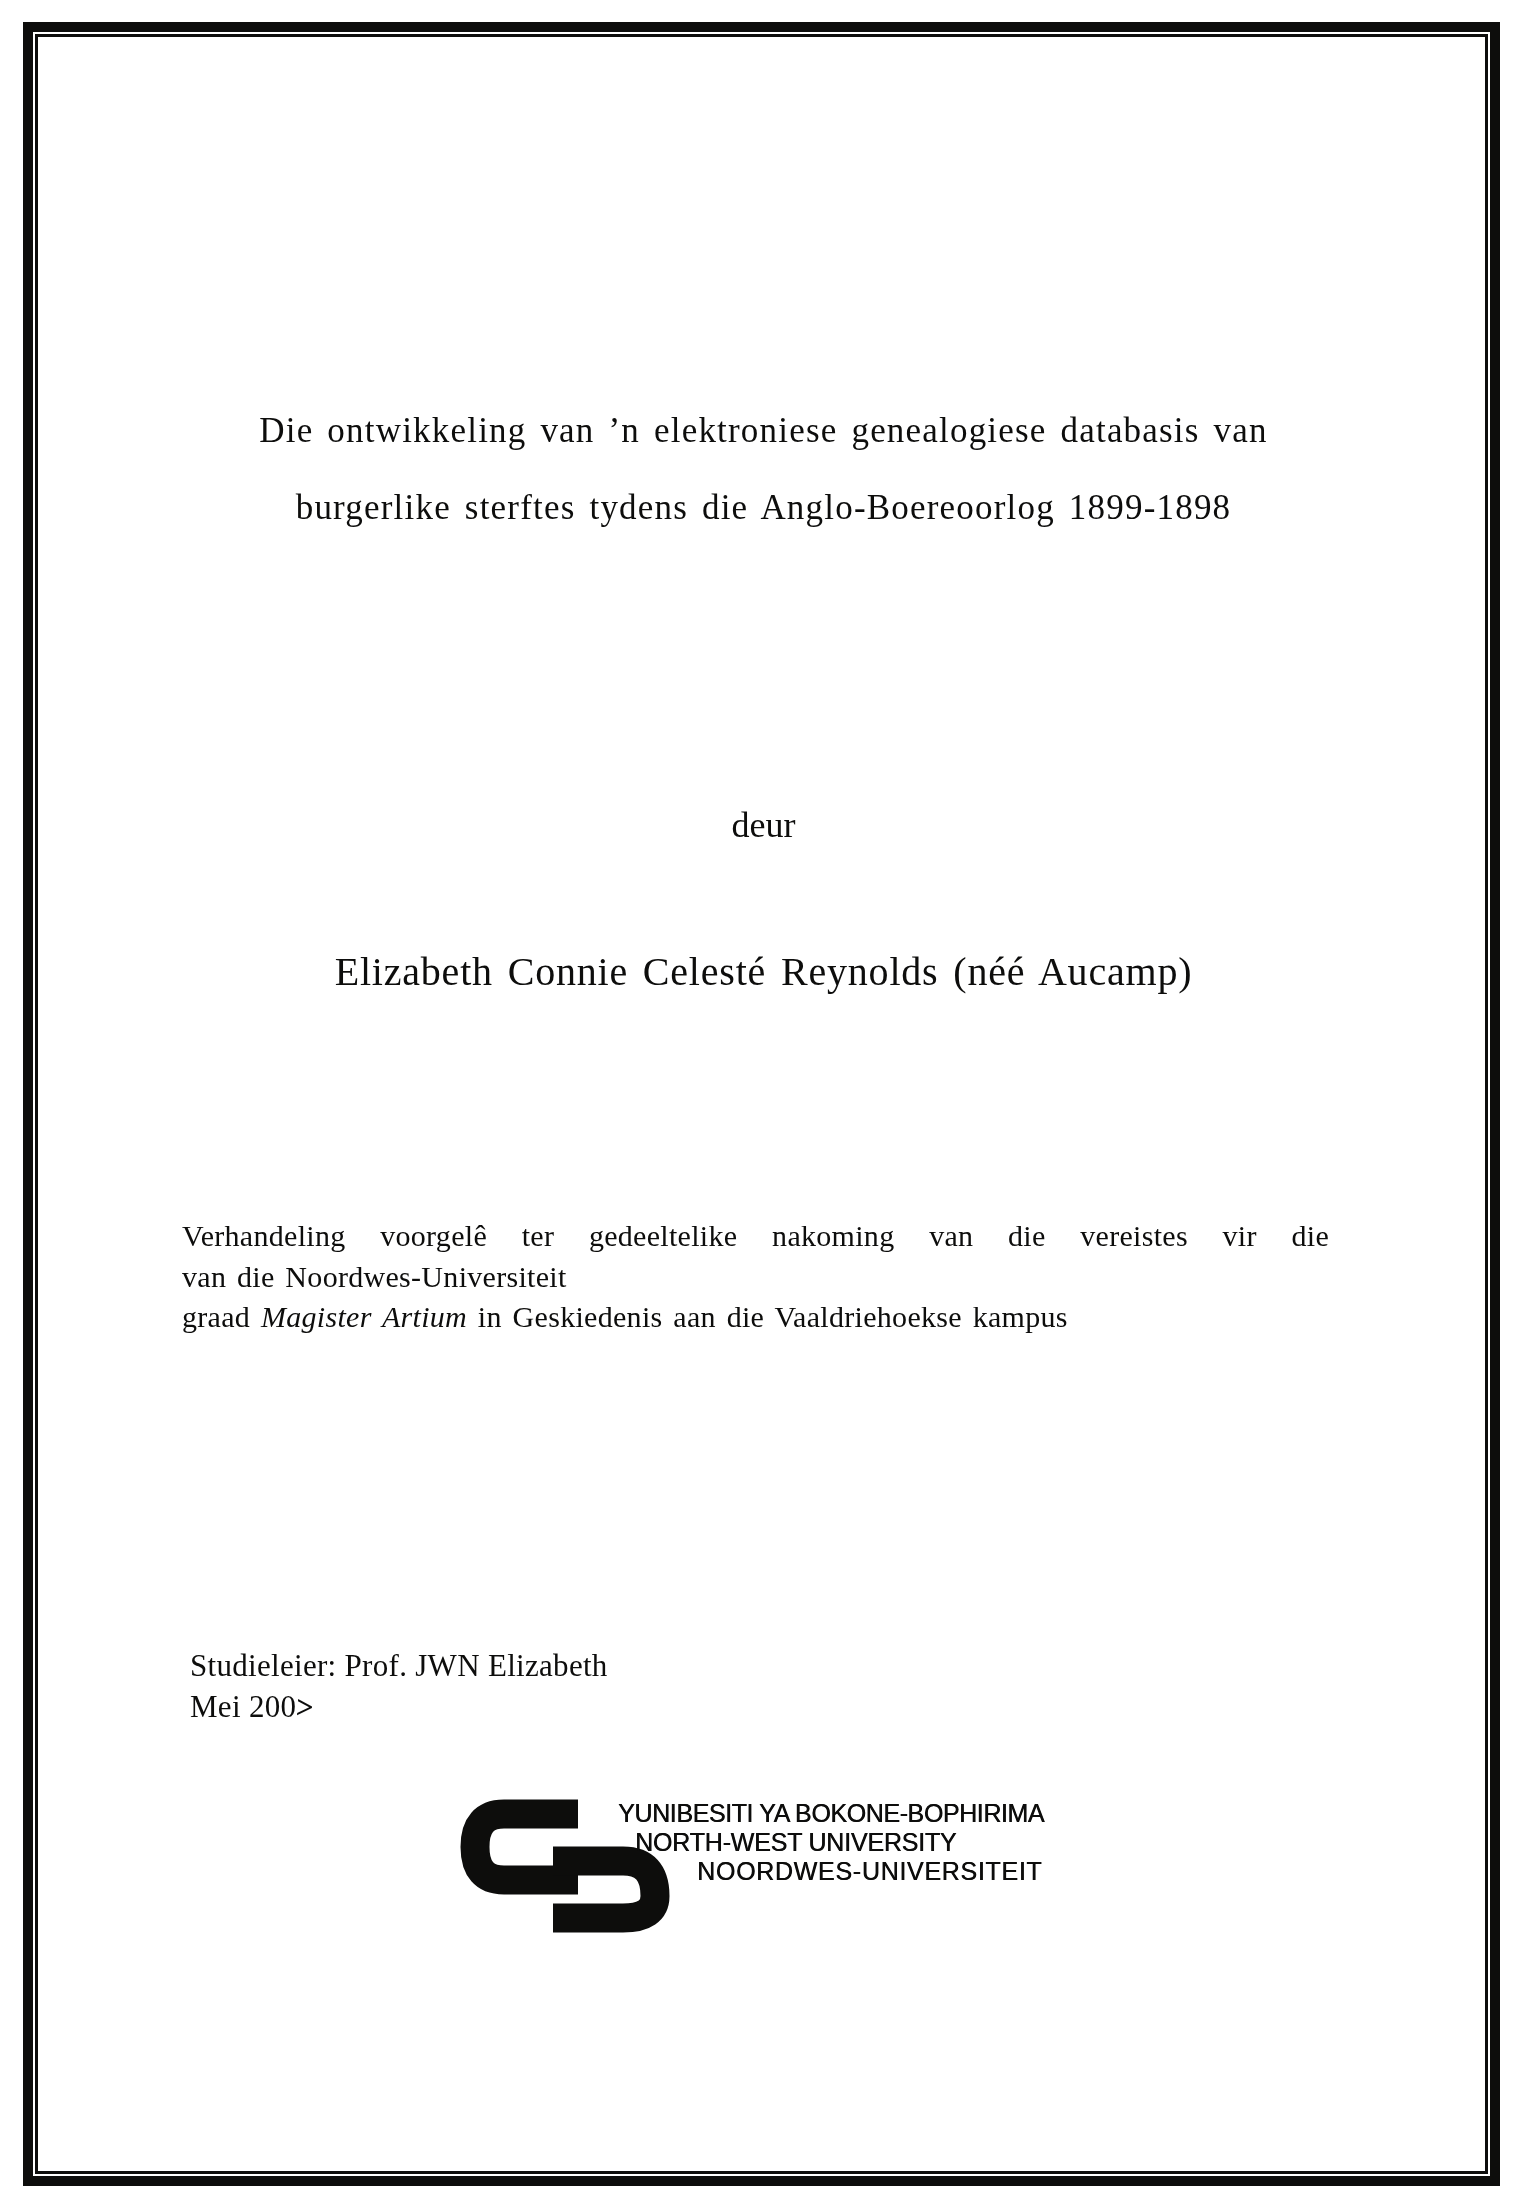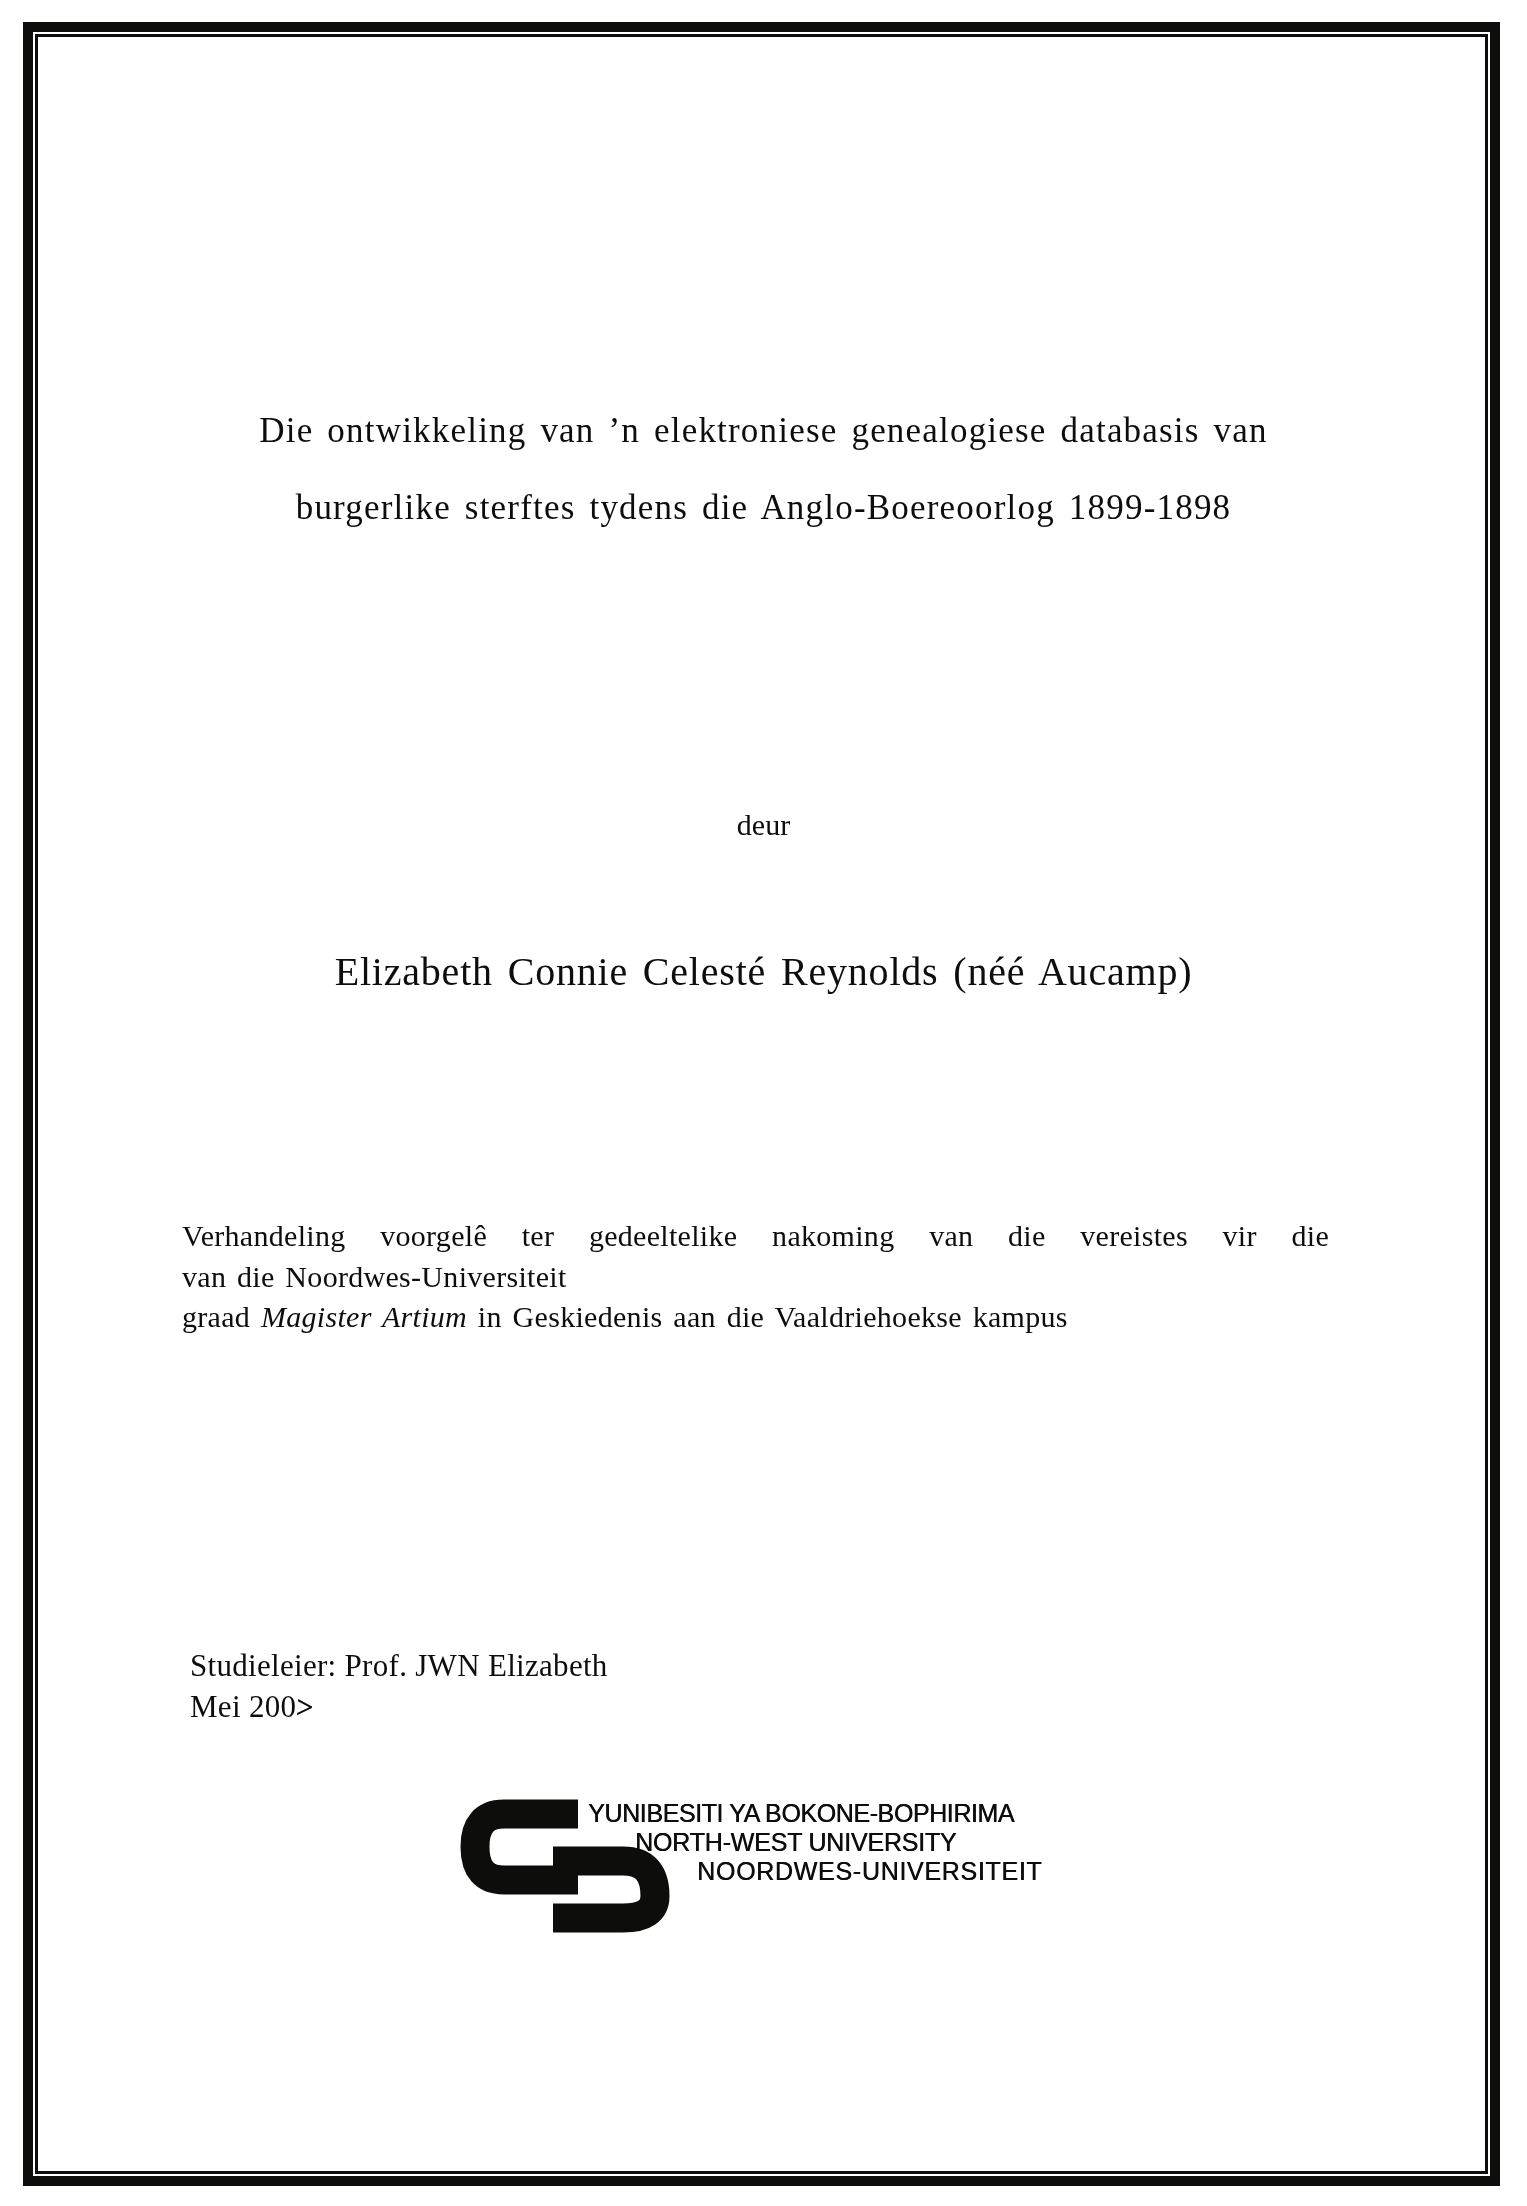--- a/index.html
+++ b/index.html
@@ -38,21 +38,21 @@
     text-align:center;
     font-size:35px;
     line-height:77px;
     letter-spacing:1.2px;
     word-spacing:4px;
   }
   .byline{
     position:absolute;
     left:0; right:0; top:806px;
     text-align:center;
-    font-size:30px;
+    font-size:36px;
     line-height:38px;
   }
   .author-line{
     position:absolute;
     left:0; right:0; top:950px;
     text-align:center;
     font-size:40px;
     line-height:44px;
     letter-spacing:0.8px;
     word-spacing:4px;
@@ -91,21 +91,21 @@
   }
   .logo-text{
     position:absolute;
     left:588px; top:1799px;
     font-family:"Liberation Sans","DejaVu Sans",sans-serif;
     font-size:25px;
     line-height:29px;
     white-space:nowrap;
     text-shadow:0.5px 0 0 currentColor; 
   }
-  .logo-line-1{ letter-spacing:-0.4px; }
+  .logo-line-1{ letter-spacing:-0.4px;margin-left:30px; }
   .logo-line-2{ letter-spacing:-0.2px; margin-left:47px; }
   .logo-line-3{ letter-spacing:0.7px;  margin-left:109px; }
 </style>
 </head>
 <body>
 
 <div class="page">
 
   <div class="frame-outer">
     <div class="frame-inner"></div>

